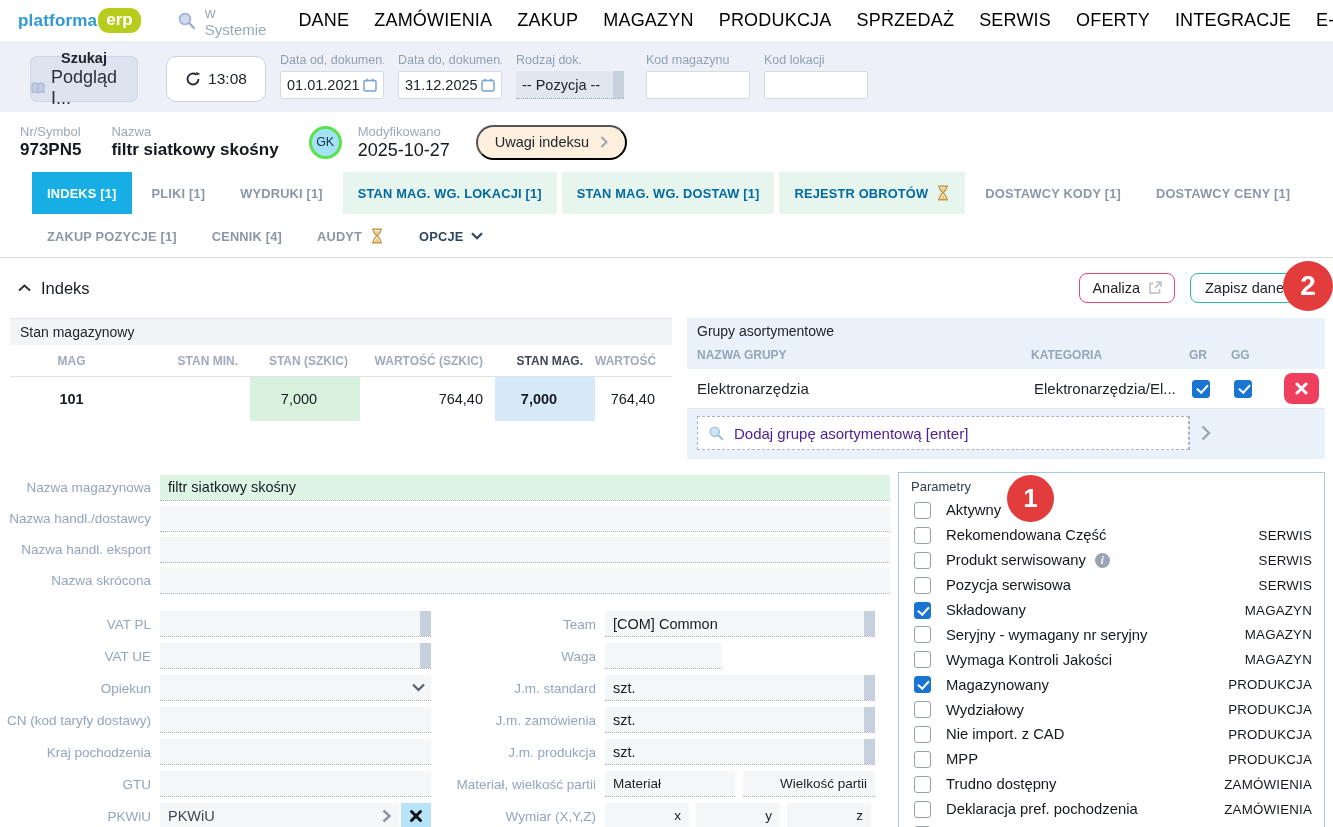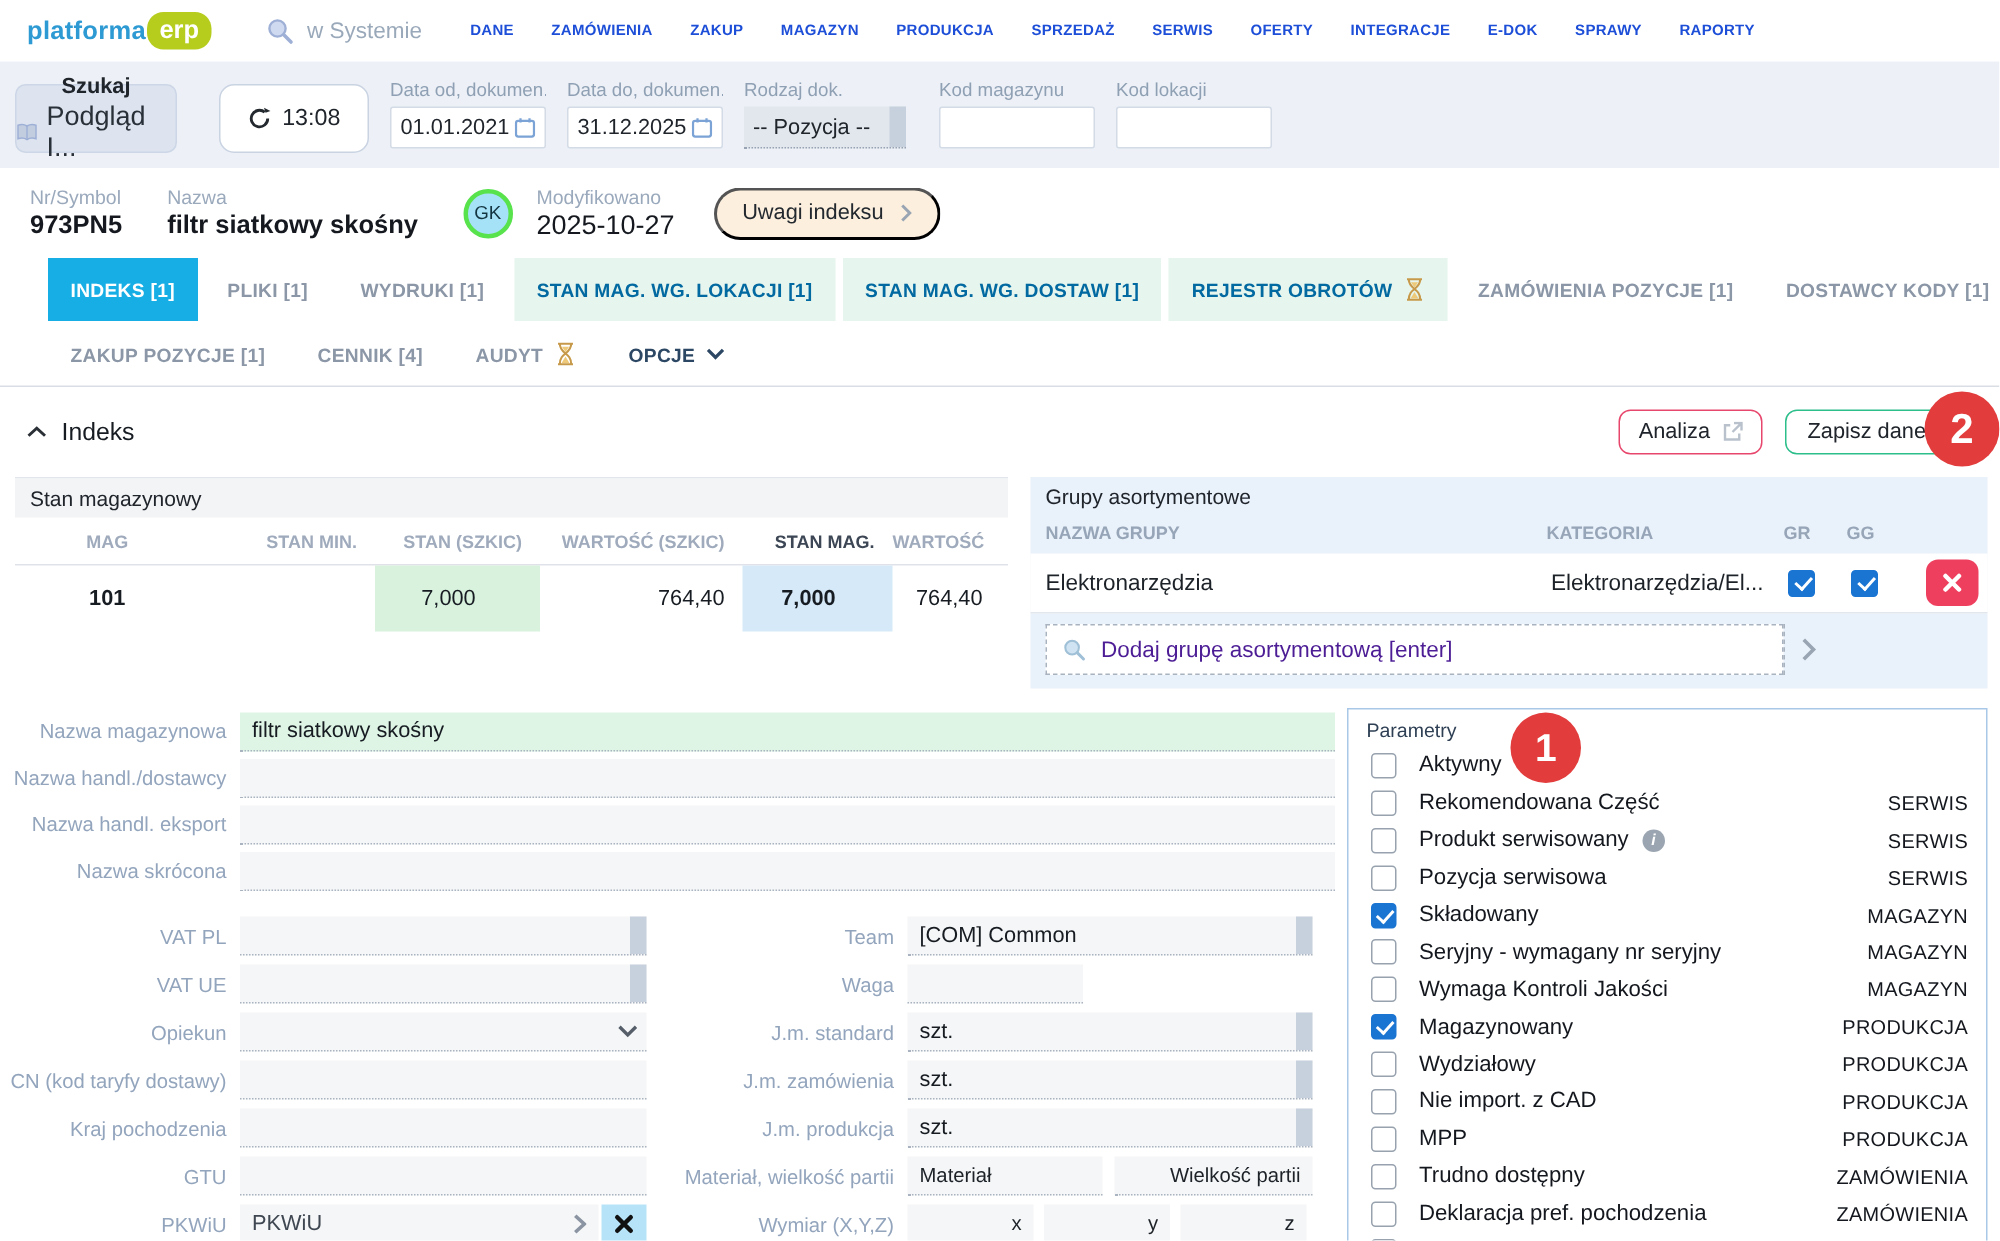--- a/index.html
+++ b/index.html
@@ -8,26 +8,26 @@
   svg { display:block; }
 
   
   .navbar { display:flex; align-items:center; height:41px; padding:0 14px 0 18px; background:#fff; }
   .logo { display:flex; align-items:center; font-size:17px; font-weight:bold; cursor:pointer; }
   .logo-blue { color:#2d9ad3; letter-spacing:.2px; }
   .logo-erp { position:relative; background:#b6cd1e; color:#fff; border-radius:11px; padding:2px 8px 3px; margin-left:1px; }
   .logo-erp::before { content:""; position:absolute; width:14px; height:14px; background:#b6cd1e; border-radius:50%; top:-6px; left:6px; z-index:-1; }
   .nav-search { margin-left:36px; display:flex; align-items:center; gap:9px; color:#9aa9ba; font-size:15px; cursor:pointer; }
   #nav-menu { margin-left:32px; display:flex; gap:25px; }
-  .nav-item { font-size:10px; font-weight:700; color:#1d4ed8; letter-spacing:.2px; cursor:pointer; white-space:nowrap; }
+  .nav-item { font-size:18px; font-weight:400; color:#000000; letter-spacing:.2px; cursor:pointer; white-space:nowrap; }
 
   
   .filterbar { height:71px; background:#edf1f7; display:flex; align-items:flex-start; gap:14px; padding:9px 10px 0; }
   .btn-szukaj { width:108px; height:46px; background:#dde4f0; border:1px solid #ccd6e6; border-radius:7px;
-    display:flex; flex-direction:column; align-items:center; justify-content:center; cursor:pointer; margin-top:6px; }
+    display:flex; flex-direction:column; align-items:center; justify-content:center; cursor:pointer; margin-top:6px;margin-left:20px; }
   .btn-szukaj .l1 { font-size:14.5px; font-weight:700; color:#20252c; }
   .btn-szukaj .l2 { display:flex; align-items:center; gap:6px; font-size:18px; color:#2a3038; margin-top:1px; }
   .btn-refresh { width:100px; height:46px; margin-left:14px; margin-top:6px; background:#fff; border:1px solid #c9d3e2;
     border-radius:10px; display:flex; align-items:center; justify-content:center; gap:7px; font-size:15.5px; color:#20252c; cursor:pointer; }
   .f-field { display:flex; flex-direction:column; margin-top:3px; }
   .f-label { font-size:12.5px; color:#8fa0b4; margin-bottom:4px; white-space:nowrap; overflow:hidden; max-width:104px; }
   .f-input { width:104px; height:28px; background:#fff; border:1px solid #d3dbe6; border-radius:2px;
     display:flex; align-items:center; justify-content:space-between; padding:0 6px; font-size:14.5px; color:#20252c; cursor:text; }
   .f-select { width:108px; height:28px; background:#e2e7ee; border-bottom:1px dotted #97a3b2;
     display:flex; align-items:center; justify-content:space-between; padding-left:6px; font-size:14.5px; color:#20252c; cursor:pointer; }
@@ -287,23 +287,20 @@
       <span>REJESTR OBROTÓW</span>
       <span>
         <svg width="14" height="16" viewBox="0 0 14 16">
           <path d="M2 1.2h10M2 14.8h10M3.2 1.2c0 7 7.6 5.6 7.6 13.6M10.8 1.2c0 7-7.6 5.6-7.6 13.6" stroke="#c79a4b" stroke-width="1.4" fill="none"></path>
           <path d="M4.6 3.2h4.8L7 6.6z" fill="#edc979"></path>
           <path d="M7 9.6l2.6 4.4H4.4z" fill="#edc979"></path>
         </svg>
       </span>
     </div>
     <div class="tab tab-plain">
-      <span>ZAMÓWIENIA POZYCJE [1]</span>
-    </div>
-    <div class="tab tab-plain">
       <span>DOSTAWCY KODY [1]</span>
     </div>
     <div class="tab tab-plain">
       <span>DOSTAWCY CENY [1]</span>
     </div>
   </div>
 <div class="tabs-row" id="tabs-row2" style="margin-top:1px;">
     <div class="tab tab-plain">
       <span>ZAKUP POZYCJE [1]</span>
     </div>

